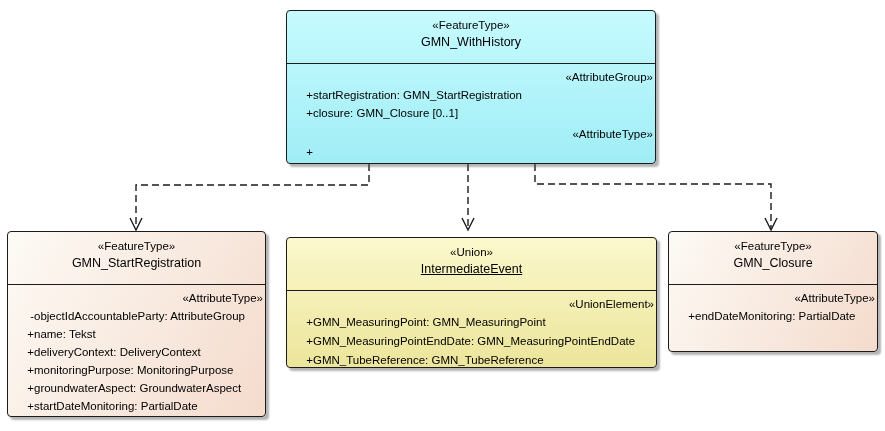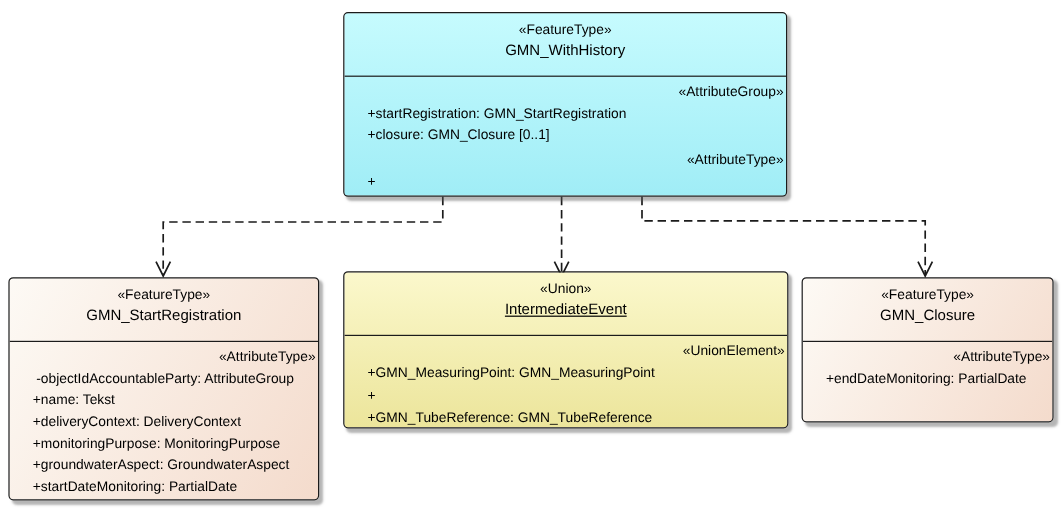--- a/index.html
+++ b/index.html
@@ -98,33 +98,34 @@
         <span class="vis">+</span>
         <span class="atext">groundwaterAspect: GroundwaterAspect</span>
       </div>
       <div class="row">
         <span class="vis">+</span>
         <span class="atext">startDateMonitoring: PartialDate</span>
       </div>
     </div>
   </div>
 
-  <div class="uml-box yellow mid" style="left:286px;top:226px;width:371px;height:131px;">
+  <div class="uml-box yellow mid" style="left:286px;top:237px;width:371px;height:131px;">
     <div class="hdr">
       <div class="stereo">«Union»</div>
       <div class="cname underline">IntermediateEvent</div>
     </div>
     <div class="body">
       <div class="gstereo">«UnionElement»</div>
       <div class="row">
         <span class="vis">+</span>
         <span class="atext">GMN_MeasuringPoint: GMN_MeasuringPoint</span>
       </div>
       <div class="row">
         <span class="vis">+</span>
+        <span class="atext">GMN_MeasuringPointEndDate: GMN_MeasuringPointEndDate</span>
       </div>
       <div class="row">
         <span class="vis">+</span>
         <span class="atext">GMN_TubeReference: GMN_TubeReference</span>
       </div>
     </div>
   </div>
 
   <div class="uml-box peach" style="left:668px;top:231px;width:210px;height:121px;">
     <div class="hdr">

